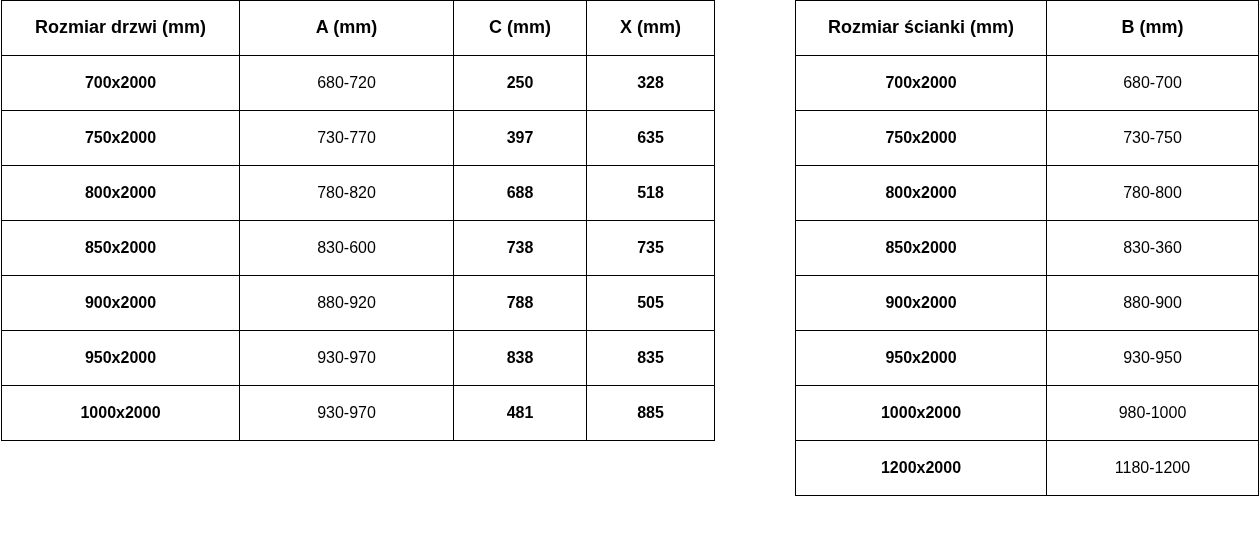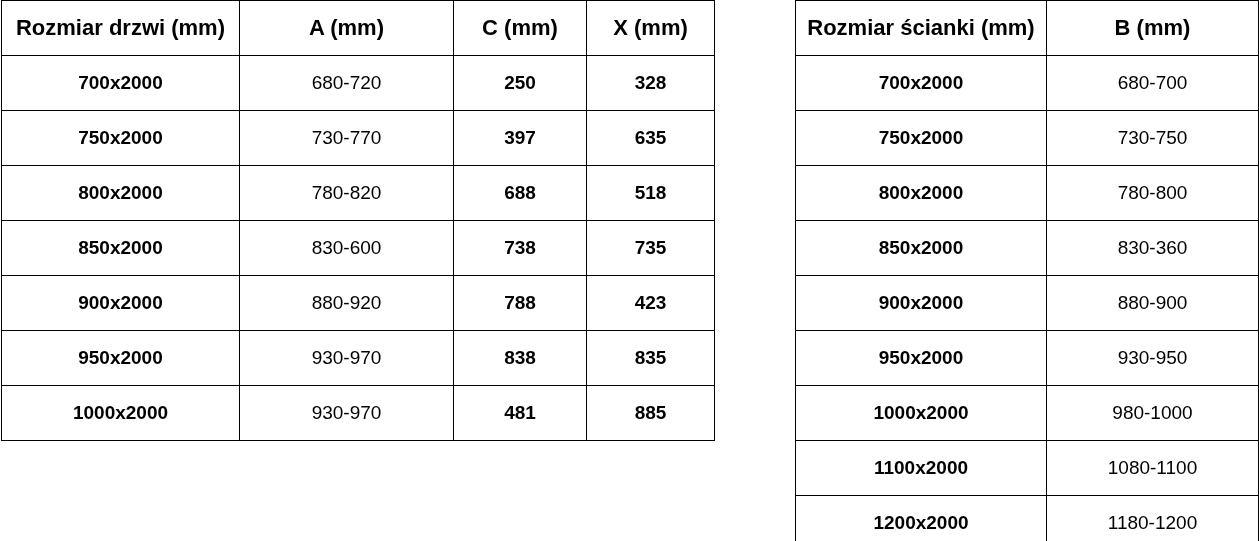--- a/index.html
+++ b/index.html
@@ -20,30 +20,30 @@
     height: 541px;
   }
   table {
     border-collapse: collapse;
     table-layout: fixed;
   }
   td, th {
     border: 1px solid #000000;
     text-align: center;
     vertical-align: middle;
-    font-size: 19px;
+    font-size: 16px;
     font-weight: normal;
     padding: 0;
     height: 54px;
     line-height: 1.2;
     color: #000000;
   }
   th {
     font-weight: bold;
-    font-size: 22px;
+    font-size: 18px;
     height: 54px;
   }
   td.bold, th.bold {
     font-weight: bold;
   }
   
   #doors-table {
     position: absolute;
     left: 1px;
     top: 0px;
@@ -106,21 +106,21 @@
       <tr>
         <td class="bold">850x2000</td>
         <td>830-600</td>
         <td class="bold">738</td>
         <td class="bold">735</td>
       </tr>
       <tr>
         <td class="bold">900x2000</td>
         <td>880-920</td>
         <td class="bold">788</td>
-        <td class="bold">423</td>
+        <td class="bold">505</td>
       </tr>
       <tr>
         <td class="bold">950x2000</td>
         <td>930-970</td>
         <td class="bold">838</td>
         <td class="bold">835</td>
       </tr>
       <tr>
         <td class="bold">1000x2000</td>
         <td>930-970</td>
@@ -164,23 +164,19 @@
       </tr>
       <tr>
         <td class="bold">950x2000</td>
         <td>930-950</td>
       </tr>
       <tr>
         <td class="bold">1000x2000</td>
         <td>980-1000</td>
       </tr>
       <tr>
-        <td class="bold">1100x2000</td>
-        <td>1080-1100</td>
-      </tr>
-      <tr>
         <td class="bold">1200x2000</td>
         <td>1180-1200</td>
       </tr>
     </tbody>
   </table>
 
 </div>
 
 </body></html>

